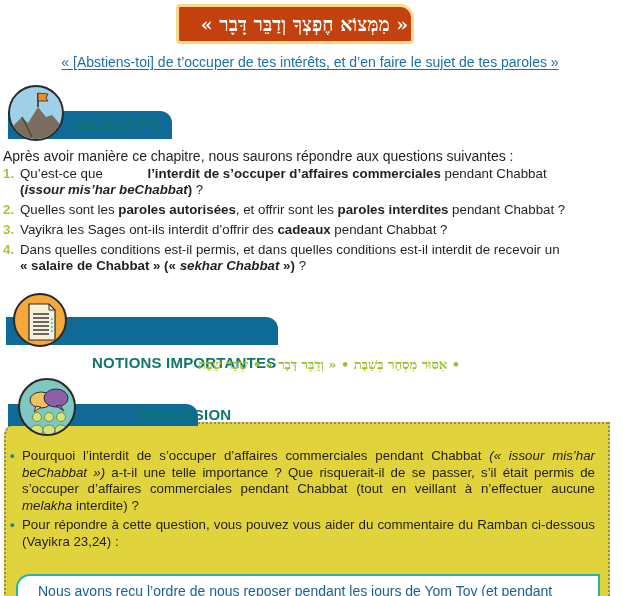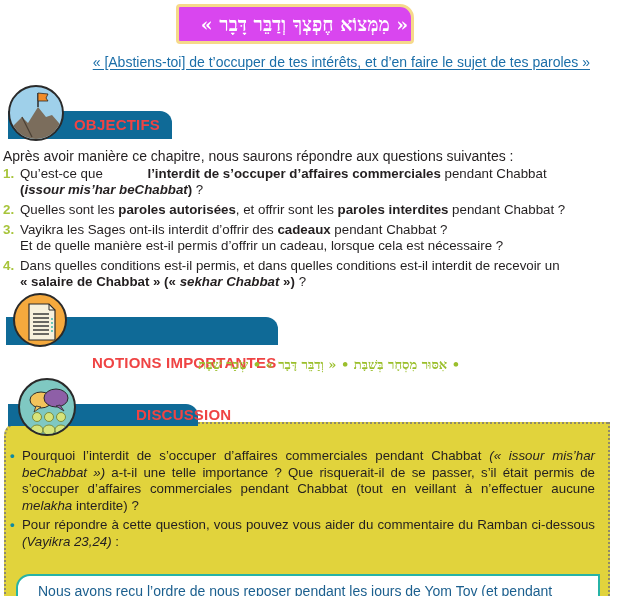--- a/index.html
+++ b/index.html
@@ -2,34 +2,34 @@
 <html><head>
   <meta charset="utf-8">
   <style>
     * { box-sizing: border-box; margin: 0; padding: 0; }
     html, body { width: 623px; height: 596px; overflow: hidden; background: #ffffff; }
     body { font-family: "Liberation Sans", "DejaVu Sans", sans-serif; color: #231f20; position: relative; }
 
     .title-wrap { position: absolute; left: 176px; top: 4px; width: 240px; height: 42px; }
     .title-box {
       position: absolute; left: 0; top: 0; width: 238px; height: 40px;
-      background: #d946ef; border: 3px solid #f6d98a; border-radius: 4px 14px 4px 4px;
+      background: #c2410c; border: 3px solid #f6d98a; border-radius: 4px 14px 4px 4px;
       display: flex; align-items: center; justify-content: center;
       color: #fff; font-family: "DejaVu Serif", serif; font-size: 19px; font-weight: bold;
       direction: rtl; white-space: nowrap; padding-left: 19px;
     }
 
     .subtitle {
       position: absolute; left: 30px; top: 54px; width: 560px;
       font-size: 14px; color: #1b6ea8; text-decoration: underline; text-underline-offset: 2px;
-      text-align: right; white-space: nowrap;
+      text-align: center; white-space: nowrap;
     }
 
     .section-banner { position: absolute; height: 28px; background: #0f6a97; border-radius: 0 12px 0 0; }
-    .section-label { position: absolute; color: #ef4444; font-weight: bold; font-size: 15px; letter-spacing: 0.2px; }
+    .section-label { position: absolute; color: #0f766e; font-weight: bold; font-size: 15px; letter-spacing: 0.2px; }
     .section-circle { position: absolute; border-radius: 50%; border: 2.5px solid #2a2a2a; overflow: hidden; }
 
     .intro { position: absolute; left: 3px; top: 148px; font-size: 14px; white-space: nowrap; }
     .q-list { position: absolute; left: 3px; top: 166px; width: 615px; font-size: 13.3px; line-height: 16px; }
     .q-item { position: relative; padding-left: 17px; margin-bottom: 4px; }
     .q-num { position: absolute; left: 0; top: 0; color: #a7c43a; font-weight: bold; }
 
     .notions-terms {
       position: absolute; left: 170px; top: 357px; width: 290px;
       color: #9bbf2c; font-family: "DejaVu Serif", serif; font-size: 13px; font-weight: bold;
@@ -72,21 +72,21 @@
       <polygon points="28,6 38,7 36,11 38,14 28,14" fill="#f28c28" stroke="#2a2a2a" stroke-width="0.8"></polygon>
     </svg>
   </div>
 </div>
 
 <div class="intro">Après avoir manière ce chapitre, nous saurons répondre aux questions suivantes :</div>
 
 <div class="q-list" id="q-list">
     <div class="q-item"><span class="q-num">1.</span><span>Qu’est-ce que </span><span style="font-weight: bold; margin-left: 41px;">l’interdit de s’occuper d’affaires commerciales</span><span> pendant Chabbat</span><br><span style="font-weight: bold;">(</span><span style="font-weight: bold; font-style: italic;">issour mis’har beChabbat</span><span style="font-weight: bold;">)</span><span> ?</span></div>
     <div class="q-item"><span class="q-num">2.</span><span>Quelles sont les </span><span style="font-weight: bold;">paroles autorisées</span><span>, et offrir sont les </span><span style="font-weight: bold;">paroles interdites</span><span> pendant Chabbat ?</span></div>
-    <div class="q-item"><span class="q-num">3.</span><span>Vayikra les Sages ont-ils interdit d’offrir des </span><span style="font-weight: bold;">cadeaux</span><span> pendant Chabbat ?</span><br><span>Et de quelle manière est-il permis d’offrir un cadeau, lorsque cela est nécessaire ?</span></div>
+    <div class="q-item"><span class="q-num">3.</span><span>Vayikra les Sages ont-ils interdit d’offrir des </span><span style="font-weight: bold;">cadeaux</span><span> pendant Chabbat ?</span><br></div>
     <div class="q-item"><span class="q-num">4.</span><span>Dans quelles conditions est-il permis, et dans quelles conditions est-il interdit de recevoir un</span><br><span style="font-weight: bold;">« salaire de Chabbat » (« </span><span style="font-weight: bold; font-style: italic; margin-top: 35px;">sekhar Chabbat</span><span style="font-weight: bold;"> »)</span><span> ?</span></div>
   </div>
 
 <div>
   <div class="section-banner" style="left:6px; top:317px; width:272px;"></div>
   <div class="section-label" style="left:92px; top:322px;margin-top:32px;">NOTIONS IMPORTANTES</div>
   <div class="section-circle" style="left:13px; top:293px; width:54px; height:54px; background:#f5a93d;">
     <svg width="54" height="54" viewBox="0 0 54 54">
       <polygon points="14,9 34,9 40,15 40,45 14,45" fill="#f7f1dc" stroke="#2a2a2a" stroke-width="1.2"></polygon>
       <polyline points="34,9 34,15 40,15" fill="none" stroke="#2a2a2a" stroke-width="1"></polyline>
@@ -127,17 +127,17 @@
         <ellipse cx="17" cy="50" rx="6" ry="5"></ellipse>
           <ellipse cx="29" cy="50" rx="6" ry="5"></ellipse>
           <ellipse cx="41" cy="50" rx="6" ry="5"></ellipse>
       </g>
     </svg>
   </div>
 </div>
 
 <div class="disc-list" id="disc-list">
     <div class="disc-item"><span class="disc-bullet">•</span><span>Pourquoi l’interdit de s’occuper d’affaires commerciales pendant Chabbat </span><span style="font-style: italic;">(« issour mis’har beChabbat »)</span><span> a-t-il une telle importance ? Que risquerait-il de se passer, s’il était permis de s’occuper d’affaires commerciales pendant Chabbat (tout en veillant à n’effectuer aucune </span><span style="font-style: italic;">melakha</span><span> interdite) ?</span></div>
-    <div class="disc-item"><span class="disc-bullet">•</span><span>Pour répondre à cette question, vous pouvez vous aider du commentaire du Ramban ci-dessous </span><span style="font-style: italic;">(Vayikra 23,24)</span><span> :</span></div>
+    <div class="disc-item"><span class="disc-bullet">•</span><span>Pour répondre à cette question, vous pouvez vous aider du commentaire du Ramban ci-dessous </span><span style="">(Vayikra 23,24)</span><span> :</span></div>
   </div>
 
 <div class="quote-box"></div>
 <div class="quote-text">Nous avons reçu l’ordre de nous reposer pendant les jours de Yom Tov (et pendant</div>
 
 </body></html>

